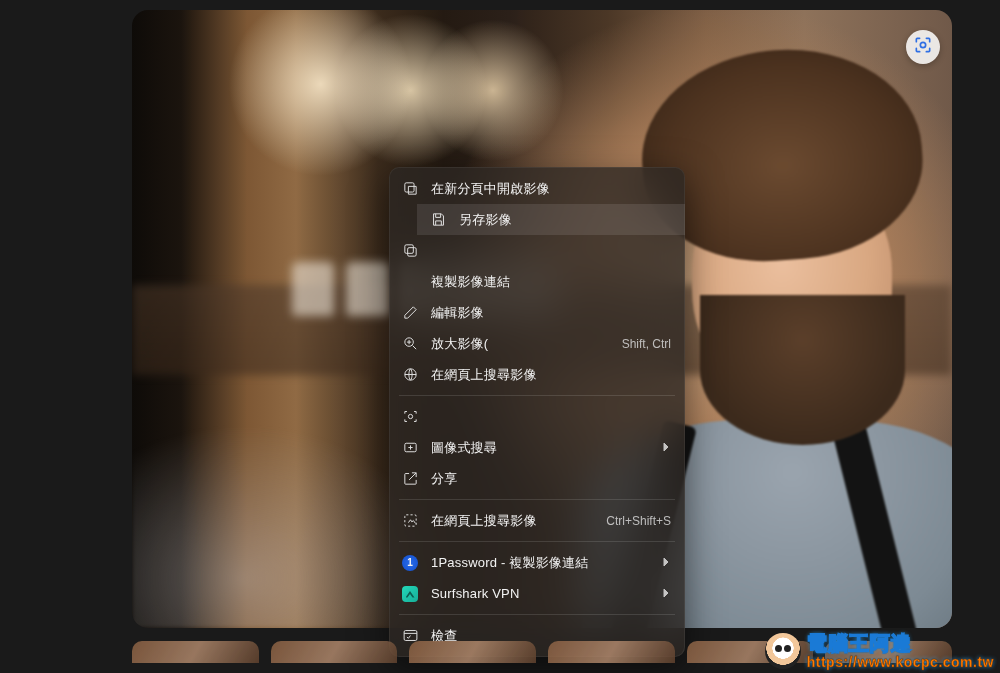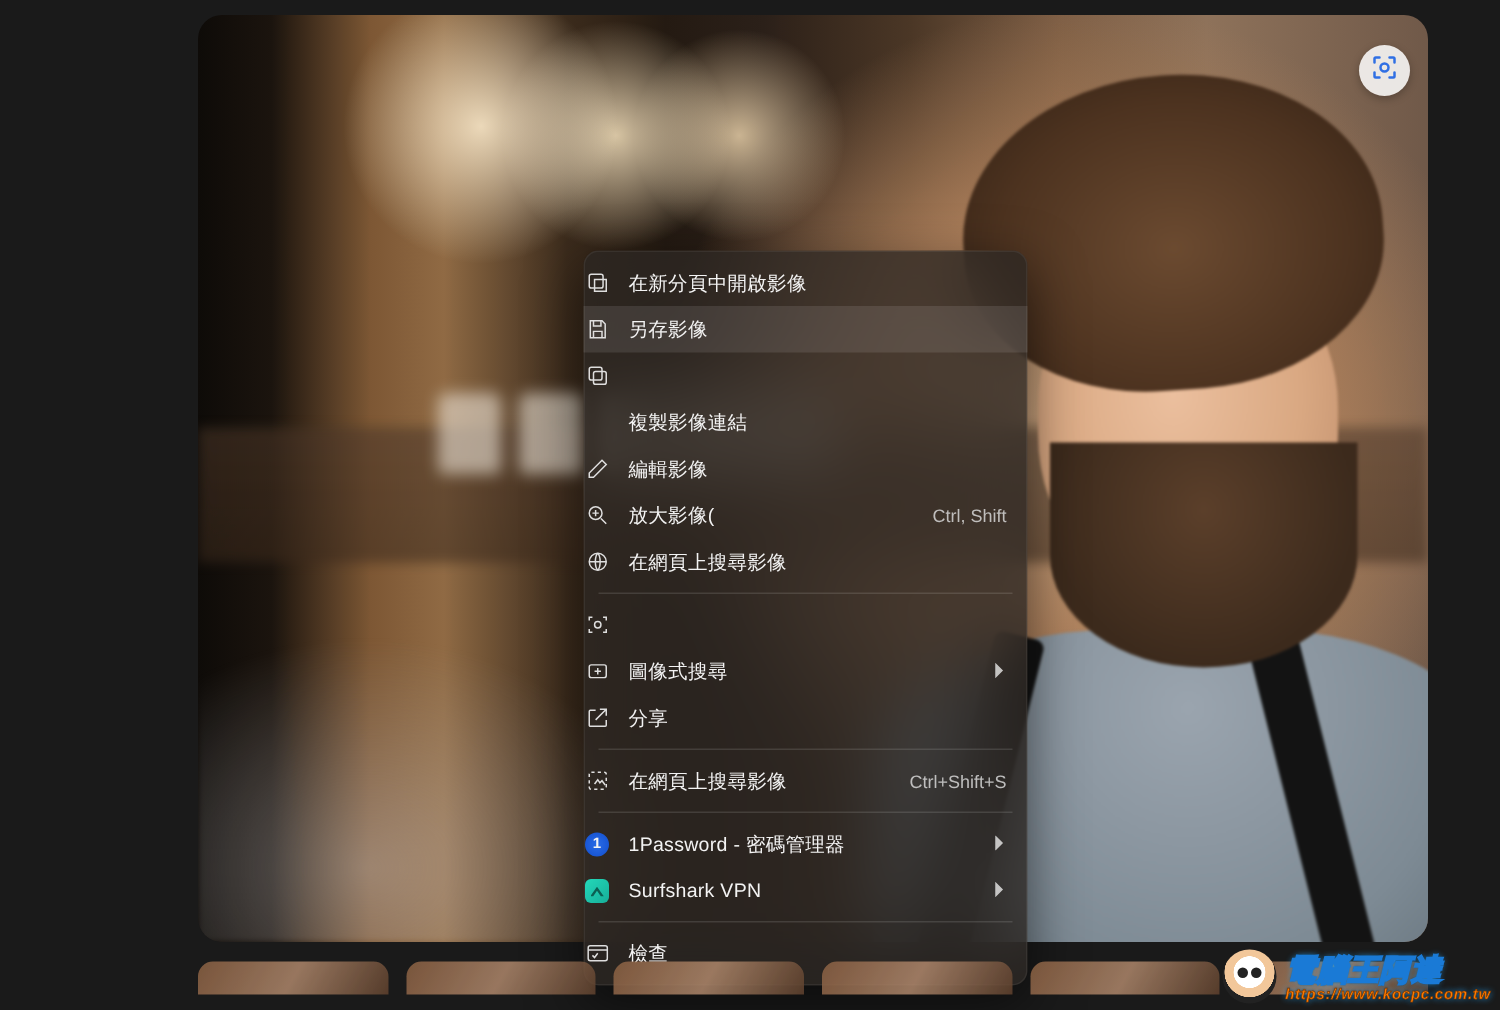--- a/index.html
+++ b/index.html
@@ -74,26 +74,26 @@
     -webkit-backdrop-filter: blur(22px);
     border-radius:10px;
     padding:6px 0;
     box-shadow: 0 12px 36px rgba(0,0,0,.55), inset 0 0 0 1px rgba(255,255,255,.06);
     color:#f3f3f3;
     font-size:13px;
   }
   .mi{
     display:flex; align-items:center;
     height:31px;
-    padding:0 14px 0 0;
+    padding:0 14px 0 12px;
     gap:12px;
     cursor:default;
     position:relative;
   }
-  .mi.hover{ background: rgba(255,255,255,.10); }
+  .mi.hover{ background: rgba(255,255,255,.10); margin-left: 28px; }
   .mi .ic{ width:18px; height:18px; flex:0 0 18px; display:flex; align-items:center; justify-content:center; opacity:.95;}
   .mi .ic svg{ width:17px; height:17px; stroke:#e9e9e9; fill:none; stroke-width:1.4; }
   .mi .lbl{ flex:1 1 auto; white-space:nowrap; letter-spacing:.2px;}
   .mi .accel{ flex:0 0 auto; font-size:12px; color:#d6d6d6; opacity:.85; margin-left:8px;}
   .mi .sub{ flex:0 0 auto; opacity:.8;}
   .mi .sub svg{ width:10px; height:10px; stroke:#e9e9e9; fill:#e9e9e9;}
   .sep{ height:1px; margin:5px 10px; background: rgba(255,255,255,.12); }
 
   .brand-1p{ width:16px; height:16px; border-radius:50%;
     background: radial-gradient(circle at 50% 50%, #2a6ff2 0%, #1152d8 100%);
@@ -106,29 +106,29 @@
 
   
   .thumbs{ position:absolute; left:132px; bottom:10px; width:820px; height:22px;
     display:flex; gap:12px;}
   .thumbs div{ flex:1; border-radius:10px 10px 0 0;
     background: linear-gradient(120deg,#9a6b4a,#c29778,#6b4a34); filter: blur(.5px) brightness(.9); opacity:.85;}
 
   
   .wm{ position:absolute; right:6px; bottom:4px; display:flex; align-items:flex-end; gap:6px;
     color:#fff; font-weight:800; letter-spacing:1px;
-    text-shadow: 0 0 4px #2aa9ff, 0 0 2px #000; font-style: italic; }
+    text-shadow: 0 0 4px #2aa9ff, 0 0 2px #000; }
   .wm .logo{ width:36px; height:36px; border-radius:50%;
     background: radial-gradient(circle at 50% 42%, #fff 0 38%, #f2c79a 39% 60%, #222 61% 100%);
     position:relative;}
   .wm .logo::before, .wm .logo::after{ content:""; position:absolute; top:12px; width:7px; height:7px; background:#222; border-radius:50%;}
   .wm .logo::before{ left:10px;} .wm .logo::after{ right:10px;}
   .wm .txt{ display:flex; flex-direction:column; align-items:flex-start; line-height:1;}
   .wm .t1{ font-size:20px; -webkit-text-stroke:1.5px #1a7ad6; color:#fff;}
-  .wm .t2{ font-size:10px; font-weight:600; color:#ff7b00; -webkit-text-stroke:.4px #7a3800; letter-spacing:.5px; margin-top:2px;}
+  .wm .t2{ font-size:14px; font-weight:600; color:#ff7b00; -webkit-text-stroke:.4px #7a3800; letter-spacing:.5px; margin-top:2px;}
 </style>
 </head>
 <body>
 
 <div class="stage">
   <div class="shelf"></div>
   <div class="mugs">
       <span></span>
       <span></span>
       <span></span>
@@ -196,21 +196,21 @@
       <span class="lbl">編輯影像</span>
     </div>
     <div class="mi">
       <span class="ic">
         <svg viewBox="0 0 24 24">
           <circle cx="10" cy="10" r="6"></circle>
           <path d="M15 15l5 5M7 10h6M10 7v6"></path>
         </svg>
       </span>
       <span class="lbl">放大影像(</span>
-      <span class="accel">Ctrl, Shift</span>
+      <span class="accel">Shift, Ctrl</span>
     </div>
     <div class="mi">
       <span class="ic">
         <svg viewBox="0 0 24 24">
           <circle cx="12" cy="12" r="8"></circle>
           <path d="M4 12h16M12 4c3 3 3 13 0 16M12 4c-3 3-3 13 0 16"></path>
         </svg>
       </span>
       <span class="lbl">在網頁上搜尋影像</span>
     </div>
@@ -253,21 +253,21 @@
         </svg>
       </span>
       <span class="lbl">在網頁上搜尋影像</span>
       <span class="accel">Ctrl+Shift+S</span>
     </div>
     <div class="sep"></div>
     <div class="mi">
       <span class="ic">
         <span class="brand-1p">1</span>
       </span>
-      <span class="lbl">1Password - 密碼管理器</span>
+      <span class="lbl">1Password - 複製影像連結</span>
       <span class="sub"><svg viewBox="0 0 10 10">
           <path d="M3 1l4 4-4 4z"></path>
         </svg></span>
     </div>
     <div class="mi">
       <span class="ic">
         <span class="brand-ss"></span>
       </span>
       <span class="lbl">Surfshark VPN</span>
       <span class="sub"><svg viewBox="0 0 10 10">

